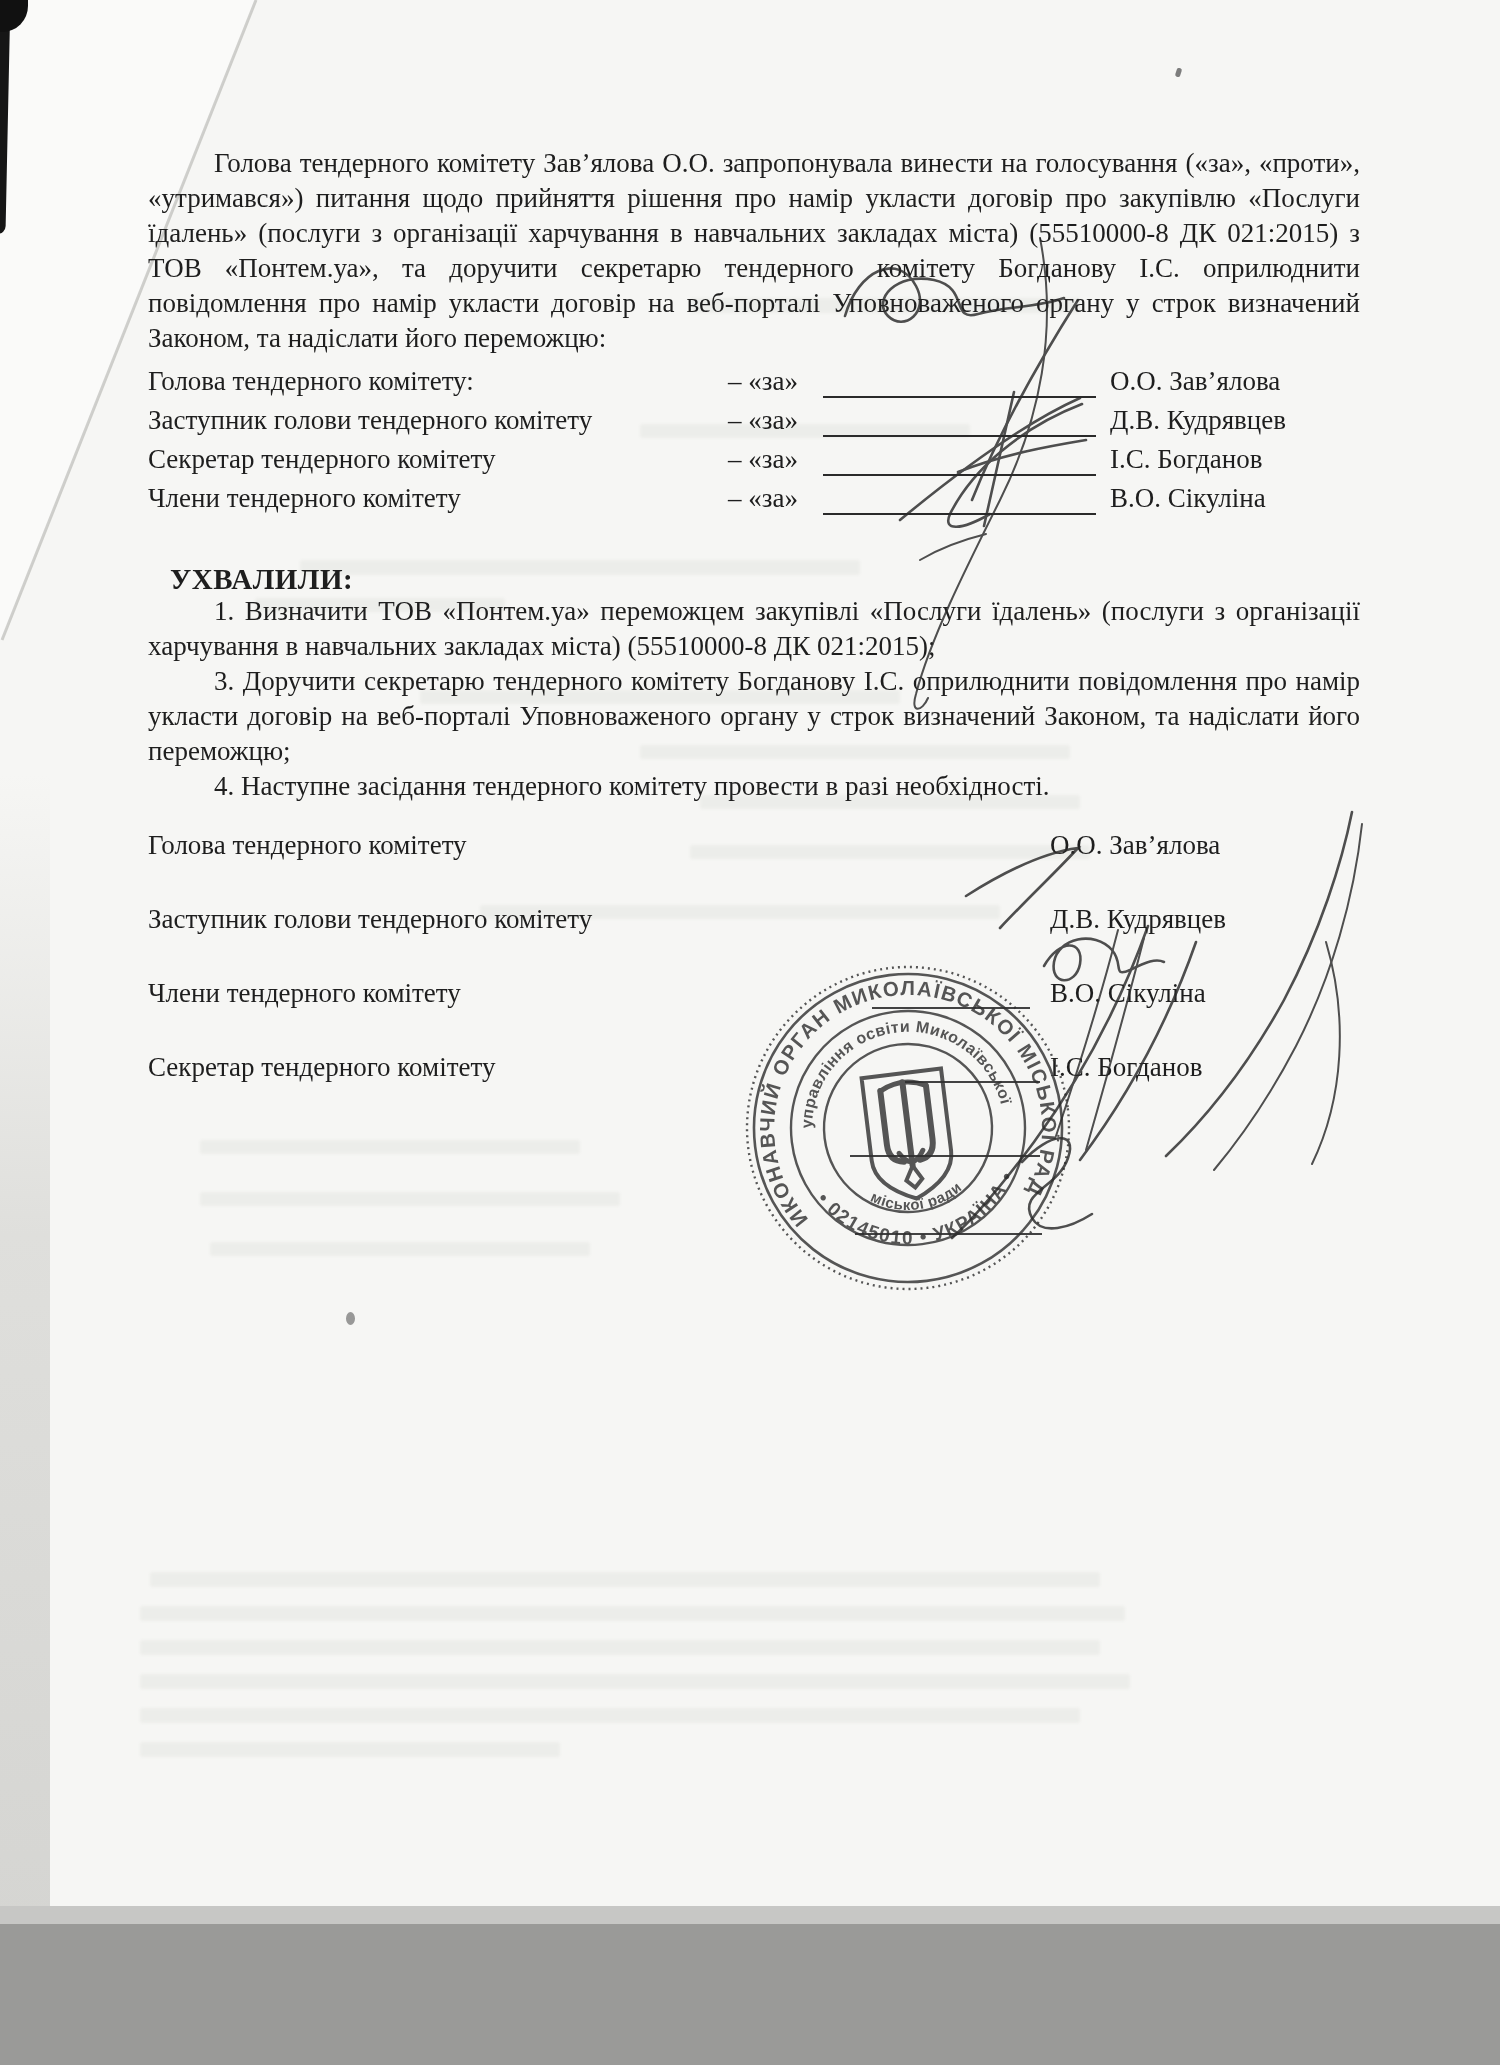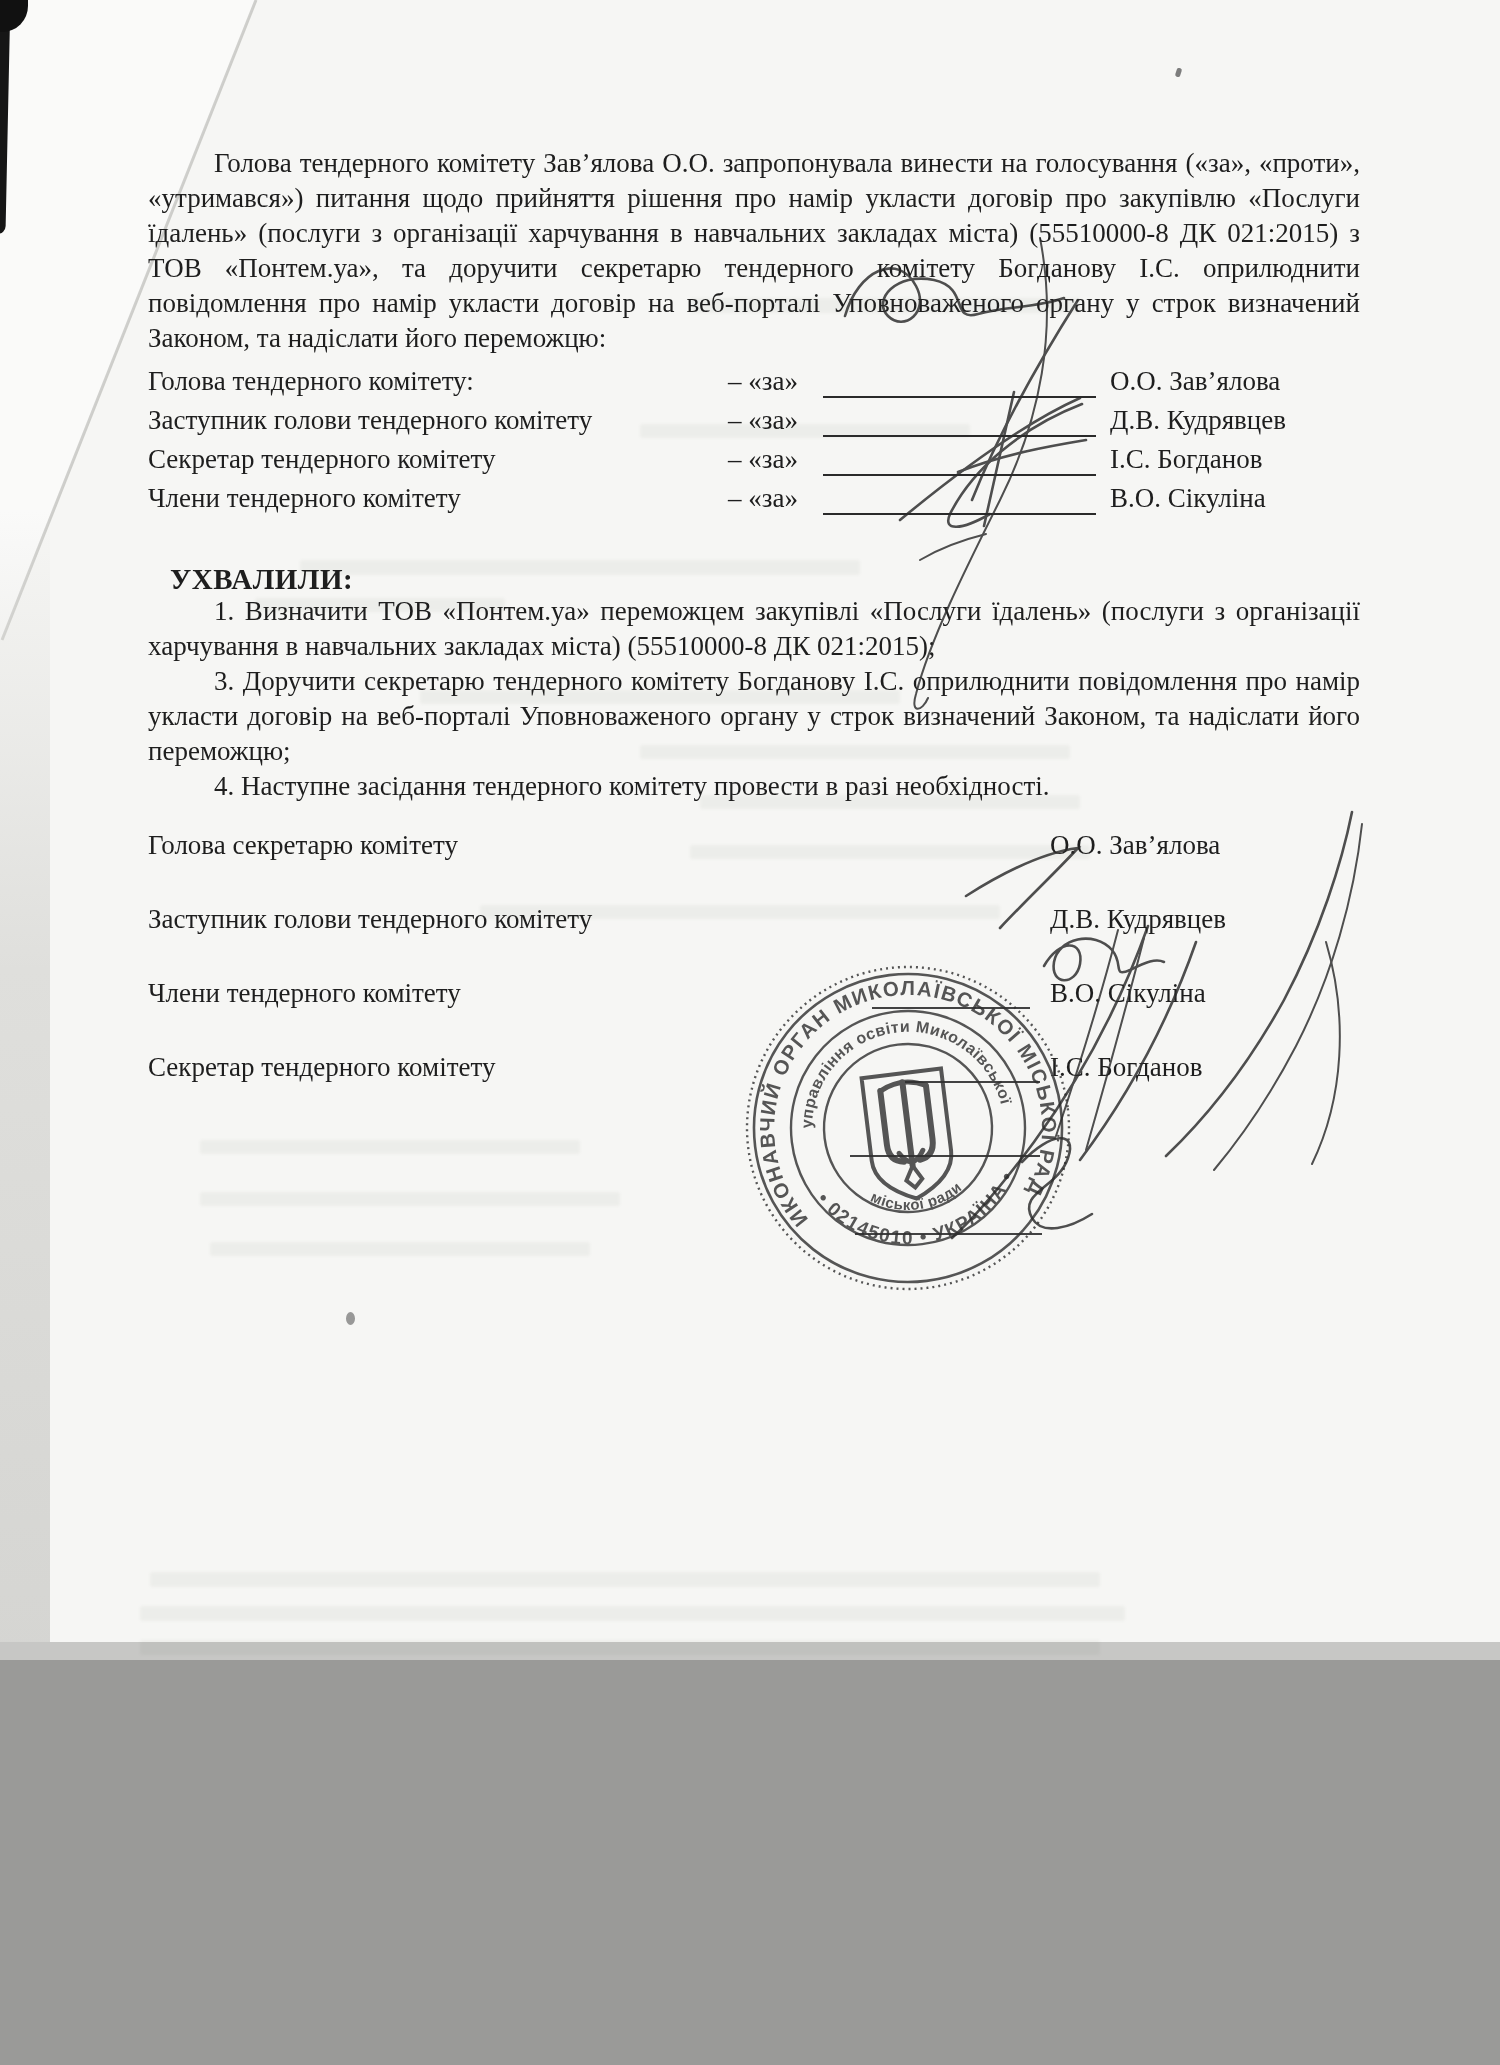--- a/index.html
+++ b/index.html
@@ -1,17 +1,17 @@
 <!DOCTYPE html>
 <html><head>
 <meta charset="utf-8">
 <style>
   html,body{margin:0;padding:0;background:#9a9a98;}
   .page{
-    position:relative;width:1500px;height:1660px;margin:0 auto;
+    position:relative;width:1500px;height:1924px;margin:0 auto;
     background:#f6f6f4;overflow:hidden;
     font-family:"Liberation Serif","DejaVu Serif",serif;
     color:#1e1e1e;
   }
   
   .edge-black-sliver{position:absolute;left:-4px;top:-6px;width:12px;height:240px;background:#161616;border-radius:0 8px 8px 0;transform:rotate(1.2deg);}
   .corner-black{position:absolute;left:-14px;top:-14px;width:42px;height:46px;background:#111;border-radius:0 0 26px 0;}
   .fold-area{position:absolute;left:0;top:0;width:300px;height:660px;pointer-events:none;}
   .left-strip{position:absolute;left:0;bottom:0;width:50px;height:1150px;background:linear-gradient(to top,#d5d5d2 0%,#dfdfdc 60%,rgba(223,223,220,0)100%);}
   .bottom-band{position:absolute;left:0;bottom:0;width:100%;height:18px;background:#c7c7c5;}
@@ -113,21 +113,21 @@
     <div class="decision-heading">УХВАЛИЛИ:</div>
 
     <div class="items">
       <p class="indent">1. Визначити ТОВ «Понтем.уа» переможцем закупівлі «Послуги їдалень» (послуги з організації харчування в навчальних закладах міста) (55510000-8 ДК 021:2015);</p>
       <p class="indent">3. Доручити секретарю тендерного комітету Богданову І.С. оприлюднити повідомлення про намір укласти договір на веб-порталі Уповноваженого органу у строк визначений Законом, та надіслати його переможцю;</p>
       <p class="indent">4. Наступне засідання тендерного комітету провести в разі необхідності.</p>
     </div>
 
     <div class="sign-rows">
       <div class="sign-row">
-        <span class="sign-label">Голова секретарю комітету</span>
+        <span class="sign-label">Голова тендерного комітету</span>
         <span class="sign-spacer"></span>
         <span class="sign-name">О.О. Зав’ялова</span>
       </div>
       <div class="sign-row">
         <span class="sign-label">Заступник голови тендерного комітету</span>
         <span class="sign-spacer"></span>
         <span class="sign-name">Д.В. Кудрявцев</span>
       </div>
       <div class="sign-row">
         <span class="sign-label">Члени тендерного комітету</span>

